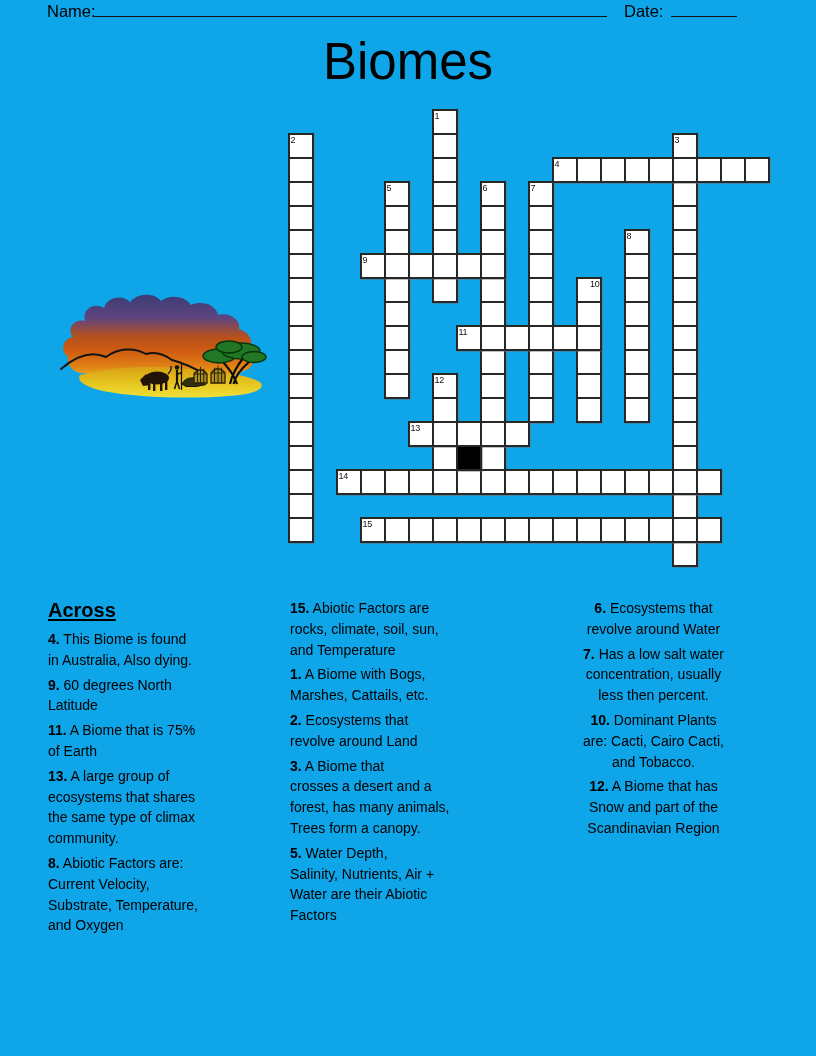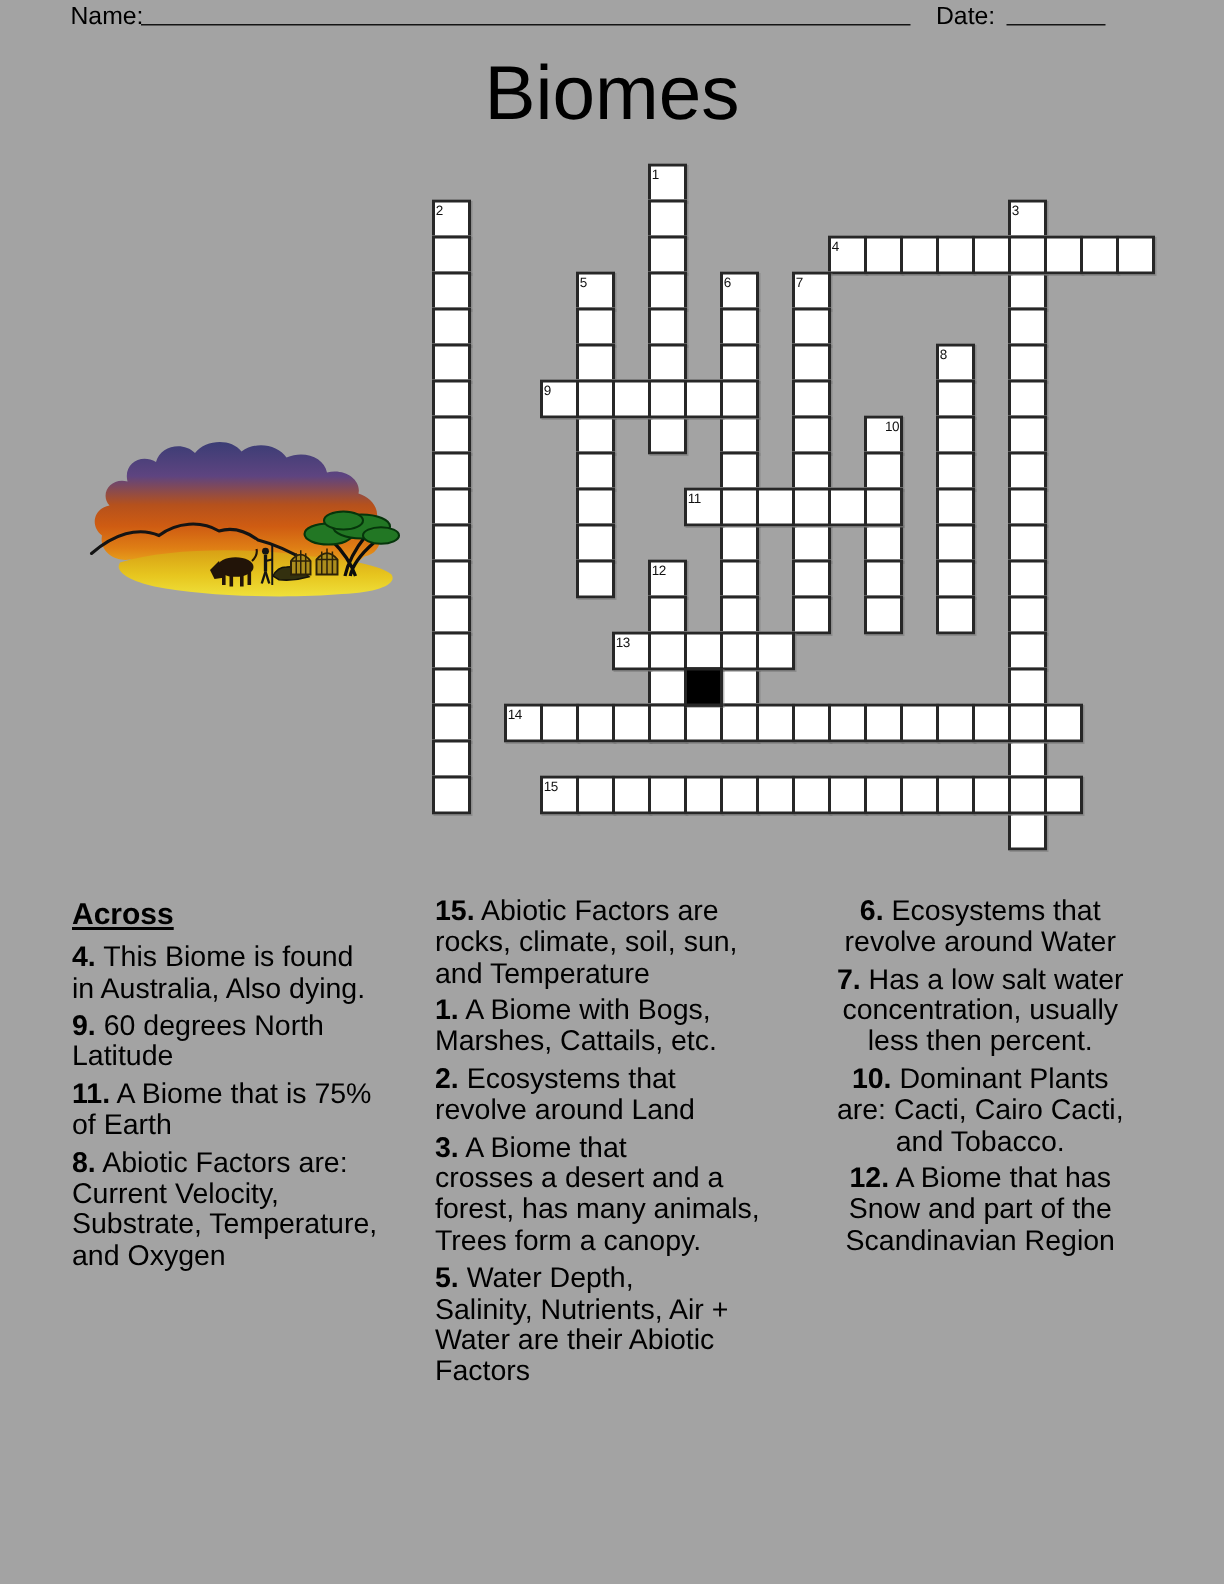--- a/index.html
+++ b/index.html
@@ -1,20 +1,20 @@
 <!DOCTYPE html>
 <html><head>
 <meta charset="utf-8">
 <style>
   html, body { margin: 0; padding: 0; background: #ffffff; }
   .page {
     position: relative;
     width: 816px;
     height: 1056px;
-    background: #a3a3a3;
+    background: #0ea5e9;
     font-family: "Liberation Sans", sans-serif;
     color: #000;
     overflow: hidden;
   }
   
   .hdr-label { position: absolute; top: 2px; font-size: 16.5px; }
   .hdr-line  { position: absolute; top: 3px; height: 13px; border-bottom: 1.7px solid #141414; }
   #name-label { left: 47px; }
   #name-line  { left: 94px;  width: 513px; }
   #date-label { left: 624px; }
@@ -36,21 +36,21 @@
   .cell.black { background: #000000; }
   .cellnum {
     position: absolute; font-size: 9px; line-height: 10px; z-index: 3;
     color: #111; letter-spacing: -0.3px;
   }
   
   .clues { position: absolute; left: 48px; top: 598px; display: flex; }
   .ccol-1 { width: 242px; }
   .ccol-2 { width: 245px; }
   .ccol-3 { width: 237px; text-align: center; }
-  .clue { font-size: 19px; line-height: 20.8px; margin-bottom: 4px; }
+  .clue { font-size: 14px; line-height: 20.8px; margin-bottom: 4px; }
   .cnum { font-weight: 700; }
   .ctext { white-space: pre-line; }
   .clue-hdr {
     font-size: 20px; line-height: 24px; font-weight: 700;
     text-decoration: underline; text-underline-offset: 2px;
     margin: 0 0 7px 0;
   }
   .clue-hdr.mt { margin-top: 3px; }
 </style>
 </head>
@@ -296,20 +296,24 @@
 
   <div class="clues">
     <div class="ccol-1" id="ccol1">
         <div class="clue-hdr">Across</div>
         <div class="clue"><span class="cnum">4.</span><span class="ctext"> This Biome is found
 in Australia, Also dying.</span></div>
         <div class="clue"><span class="cnum">9.</span><span class="ctext"> 60 degrees North
 Latitude</span></div>
         <div class="clue"><span class="cnum">11.</span><span class="ctext"> A Biome that is 75%
 of Earth</span></div>
+        <div class="clue"><span class="cnum">13.</span><span class="ctext"> A large group of
+ecosystems that shares
+the same type of climax
+community.</span></div>
         <div class="clue"><span class="cnum">8.</span><span class="ctext"> Abiotic Factors are:
 Current Velocity,
 Substrate, Temperature,
 and Oxygen</span></div>
       </div>
     <div class="ccol-2" id="ccol2">
         <div class="clue"><span class="cnum">15.</span><span class="ctext"> Abiotic Factors are
 rocks, climate, soil, sun,
 and Temperature</span></div>
         <div class="clue"><span class="cnum">1.</span><span class="ctext"> A Biome with Bogs,

